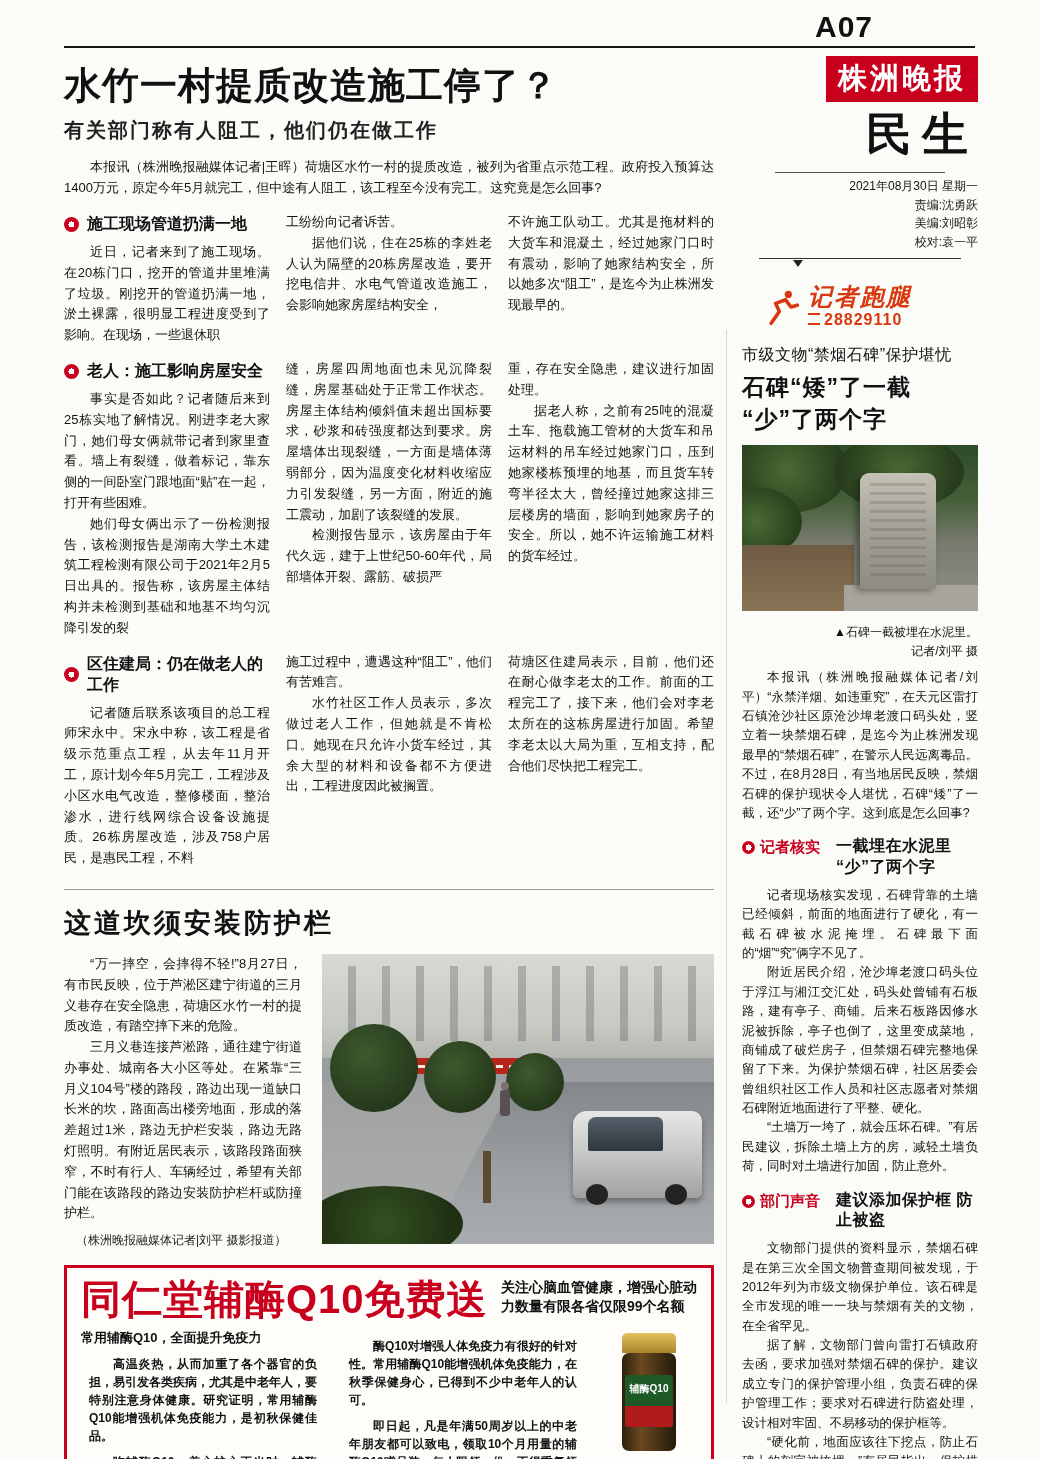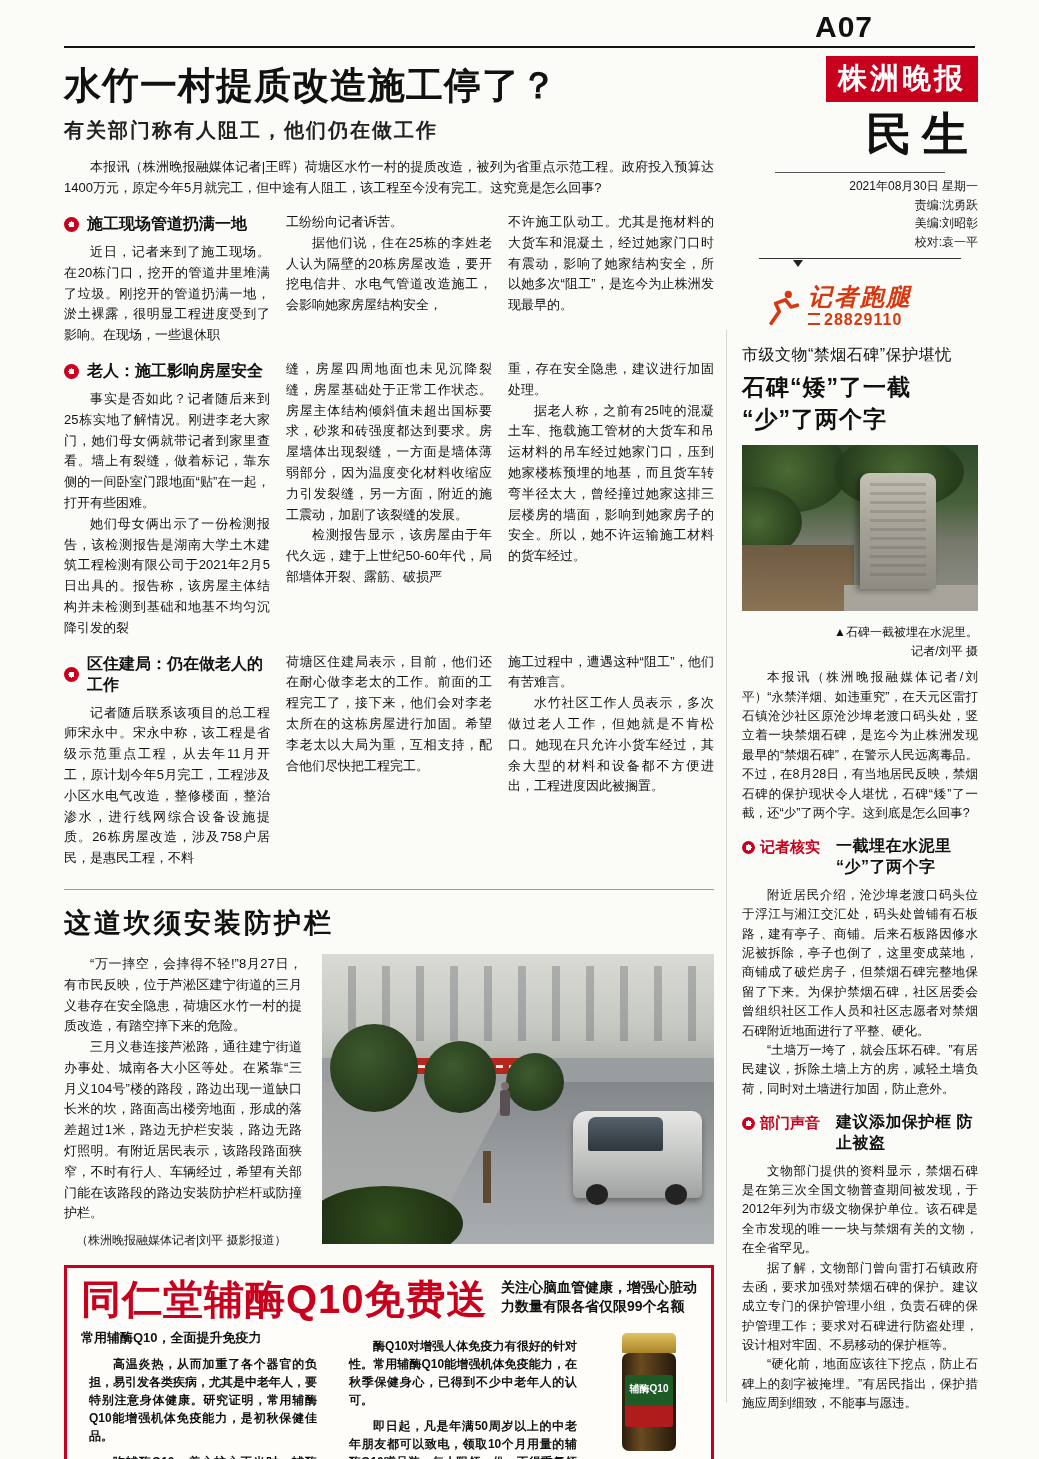--- a/index.html
+++ b/index.html
@@ -158,25 +158,25 @@
       <div class="col">
         <div class="sec-head">
           <span class="bullet"></span>
           <span>区住建局：仍在做老人的工作</span>
         </div>
         <div>
             <p>记者随后联系该项目的总工程师宋永中。宋永中称，该工程是省级示范重点工程，从去年11月开工，原计划今年5月完工，工程涉及小区水电气改造，整修楼面，整治渗水，进行线网综合设备设施提质。26栋房屋改造，涉及758户居民，是惠民工程，不料</p>
           </div>
       </div>
       <div class="col">
-          <p class="cont">荷塘区住建局表示，目前，他们还在耐心做李老太的工作。前面的工程完工了，接下来，他们会对李老太所在的这栋房屋进行加固。希望李老太以大局为重，互相支持，配合他们尽快把工程完工。</p>
-        </div>
-      <div class="col">
           <p class="cont">施工过程中，遭遇这种“阻工”，他们有苦难言。</p>
           <p>水竹社区工作人员表示，多次做过老人工作，但她就是不肯松口。她现在只允许小货车经过，其余大型的材料和设备都不方便进出，工程进度因此被搁置。</p>
+        </div>
+      <div class="col">
+          <p class="cont">荷塘区住建局表示，目前，他们还在耐心做李老太的工作。前面的工程完工了，接下来，他们会对李老太所在的这栋房屋进行加固。希望李老太以大局为重，互相支持，配合他们尽快把工程完工。</p>
         </div>
     </div>
 
     <div class="article2">
       <h3 class="a2-head">这道坎须安装防护栏</h3>
       <div class="a2-body">
         <div class="a2-text">
           <div class="col">
               <p>“万一摔空，会摔得不轻!”8月27日，有市民反映，位于芦淞区建宁街道的三月义巷存在安全隐患，荷塘区水竹一村的提质改造，有踏空摔下来的危险。</p>
               <p>三月义巷连接芦淞路，通往建宁街道办事处、城南各大小区等处。在紧靠“三月义104号”楼的路段，路边出现一道缺口长米的坎，路面高出楼旁地面，形成的落差超过1米，路边无护栏安装，路边无路灯照明。有附近居民表示，该路段路面狭窄，不时有行人、车辆经过，希望有关部门能在该路段的路边安装防护栏杆或防撞护栏。</p>
@@ -289,20 +289,21 @@
       </div>
 
     <div class="marker">
       <span class="marker-label">
         <span class="bullet small"></span>
         <span>记者核实</span>
       </span>
       <div class="marker-title">一截埋在水泥里 “少”了两个字</div>
     </div>
     <div class="rz-body">
+        <p>记者现场核实发现，石碑背靠的土墙已经倾斜，前面的地面进行了硬化，有一截石碑被水泥掩埋。石碑最下面的“烟”“究”俩字不见了。</p>
         <p>附近居民介绍，沧沙埠老渡口码头位于浮江与湘江交汇处，码头处曾铺有石板路，建有亭子、商铺。后来石板路因修水泥被拆除，亭子也倒了，这里变成菜地，商铺成了破烂房子，但禁烟石碑完整地保留了下来。为保护禁烟石碑，社区居委会曾组织社区工作人员和社区志愿者对禁烟石碑附近地面进行了平整、硬化。</p>
         <p>“土墙万一垮了，就会压坏石碑。”有居民建议，拆除土墙上方的房，减轻土墙负荷，同时对土墙进行加固，防止意外。</p>
       </div>
 
     <div class="marker">
       <span class="marker-label">
         <span class="bullet small"></span>
         <span>部门声音</span>
       </span>
       <div class="marker-title">建议添加保护框 防止被盗</div>

